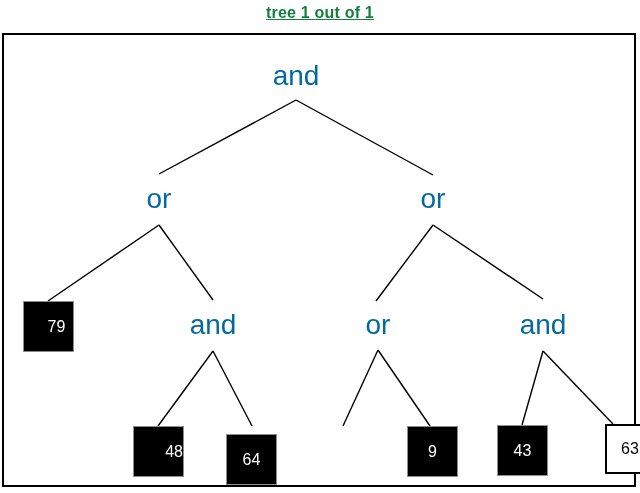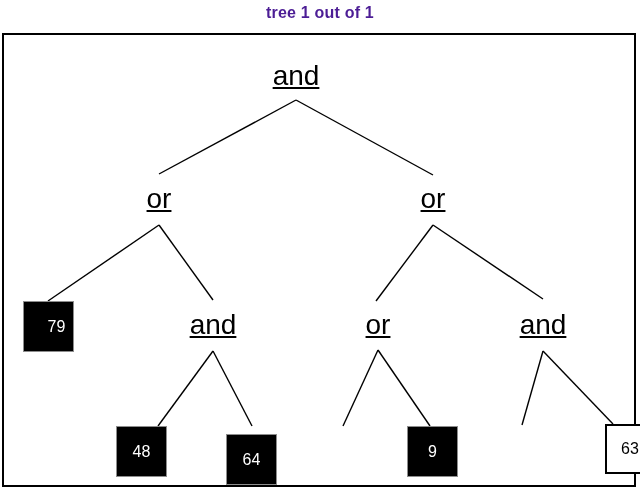--- a/index.html
+++ b/index.html
@@ -9,45 +9,45 @@
     background:#ffffff;
     font-family:"Liberation Sans", sans-serif;
     overflow:hidden;
   }
   .title{
     position:absolute;
     left:0; top:4px; width:640px;
     text-align:center;
     font-size:16px;
     font-weight:bold;
-    color:#4c1d95;
+    color:#15803d;
     letter-spacing:0.2px;
+    text-decoration:underline;
   }
   .frame{
     position:absolute;
     left:2px; top:33px;
     width:634px; height:454px;
     border:2px solid #000000;
     box-sizing:border-box;
     background:transparent;
   }
   svg.edges{
     position:absolute;
     left:0; top:0;
     width:640px; height:493px;
     pointer-events:none;
   }
   .op{
     position:absolute;
     transform:translate(-50%,-50%);
     font-size:28px;
-    color:#000000;
+    color:#0369a1;
     line-height:1;
     white-space:nowrap;
-    text-decoration:underline;
   }
   .op.n-root{left:296px; top:76px;}
   .op.n-lor {left:159px; top:199px;}
   .op.n-ror {left:433px; top:199px;}
   .op.n-land{left:213px; top:325px;}
   .op.n-rlor{left:378px; top:325px;}
   .op.n-rand{left:543px; top:325px;}
   .leaf{
     position:absolute;
     width:51px; height:51px;
@@ -60,21 +60,21 @@
     justify-content:center;
     font-size:16px;
   }
   .leaf.open{
     background:#ffffff;
     color:#000000;
     border:2px solid #000000;
     margin-left:17px;
   }
   .leaf.p0{left:23px;  top:301px;padding-left:16px;}
-  .leaf.p1{left:116px; top:426px;}
+  .leaf.p1{left:133px; top:426px;justify-content:flex-end;}
   .leaf.p2{left:226px; top:426px;margin-top:8px;}
   .leaf.p3{left:315px; top:426px;}
   .leaf.p4{left:407px; top:426px;}
   .leaf.p5{left:497px; top:425px;}
   .leaf.p6{left:588px; top:424px; width:50px; height:50px;}
 </style>
 </head>
 <body>
 
 <div class="stage">
@@ -110,17 +110,20 @@
   </div>
   <div class="leaf p1">
     <span>48</span>
   </div>
   <div class="leaf p2">
     <span>64</span>
   </div>
   <div class="leaf p4">
     <span>9</span>
   </div>
+  <div class="leaf p5">
+    <span>43</span>
+  </div>
   <div class="leaf p6 open">
     <span>63</span>
   </div>
 
 </div>
 
 </body></html>

